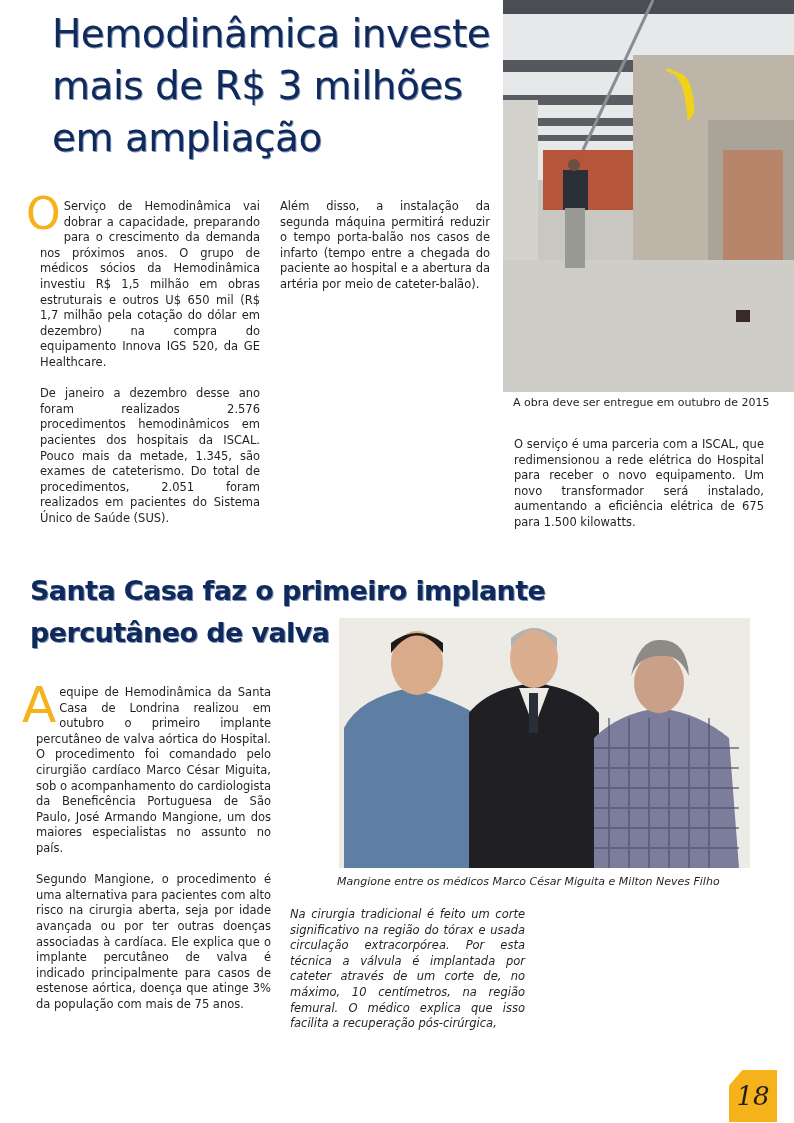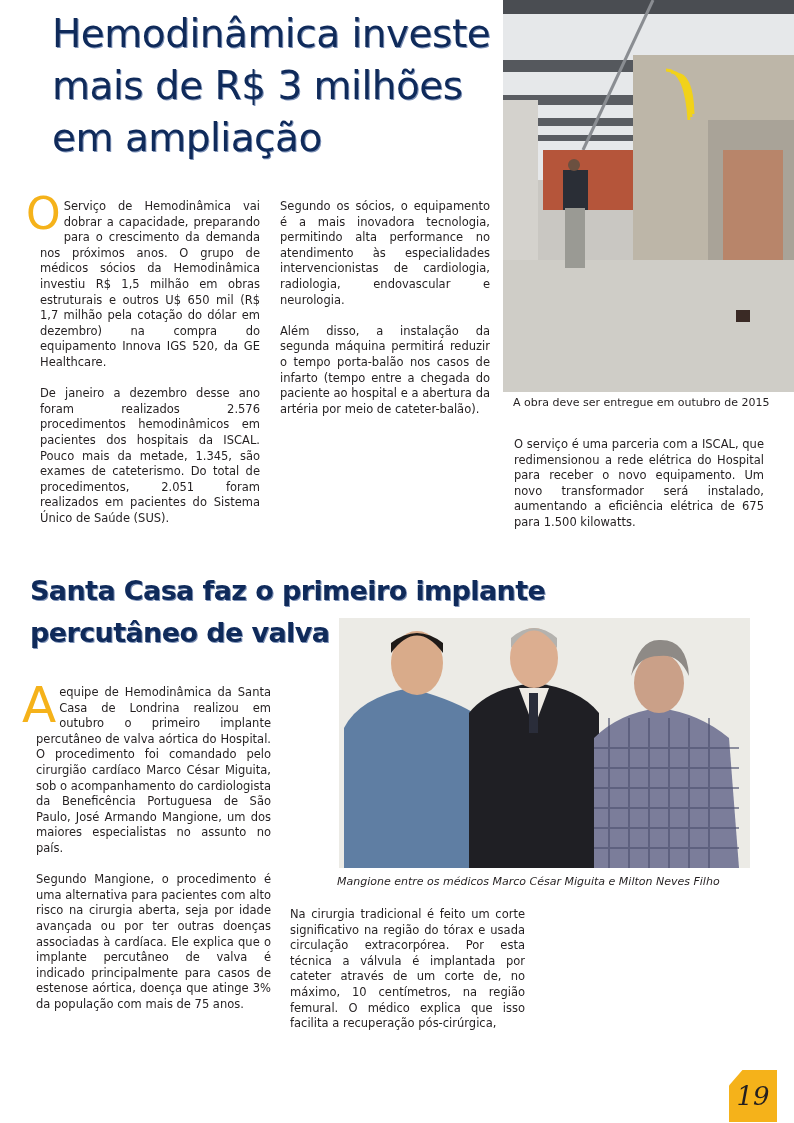--- a/index.html
+++ b/index.html
@@ -19,21 +19,20 @@
 <body>
 
 <h1 class="abs headline1" style="margin:0;">Hemodinâmica investe mais de R$ 3 milhões em ampliação</h1>
 
 <div class="abs col" style="left:40px; top:199px; width:220px;">
   <p><span class="dropcap o">O</span><span>Serviço de Hemodinâmica vai dobrar a capacidade, preparando para o crescimento da demanda nos próximos anos. O grupo de médicos sócios da Hemodinâmica investiu R$ 1,5 milhão em obras estruturais e outros U$ 650 mil (R$ 1,7 milhão pela cotação do dólar em dezembro) na compra do equipamento Innova IGS 520, da GE Healthcare.</span></p>
   <p>De janeiro a dezembro desse ano foram realizados 2.576 procedimentos hemodinâmicos em pacientes dos hospitais da ISCAL. Pouco mais da metade, 1.345, são exames de cateterismo. Do total de procedimentos, 2.051 foram realizados em pacientes do Sistema Único de Saúde (SUS).</p>
 </div>
 
 <div class="abs col" style="left:280px; top:199px; width:210px;">
-  <p>Segundo os sócios, o equipamento é a mais inovadora tecnologia, permitindo alta performance no atendimento às especialidades intervencionistas de cardiologia, radiologia, endovascular e neurologia.</p>
   <p>Além disso, a instalação da segunda máquina permitirá reduzir o tempo porta-balão nos casos de infarto (tempo entre a chegada do paciente ao hospital e a abertura da artéria por meio de cateter-balão).</p>
 </div>
 
 <div class="abs photo" style="left:503px; top:0; width:291px; height:392px;">
   <svg width="291" height="392" viewBox="0 0 291 392" xmlns="http://www.w3.org/2000/svg">
     <rect width="291" height="392" fill="#c9c7c2"></rect>
     <rect x="0" y="0" width="291" height="180" fill="#e6e8ea"></rect>
     <rect x="0" y="0" width="291" height="14" fill="#4a4d52"></rect>
     <rect x="0" y="60" width="150" height="12" fill="#55585d"></rect>
     <rect x="0" y="95" width="150" height="10" fill="#5a5d62"></rect>
@@ -94,22 +93,22 @@
         <line x1="255" y1="190" x2="400" y2="190"></line>
         <line x1="255" y1="210" x2="400" y2="210"></line>
         <line x1="255" y1="230" x2="400" y2="230"></line>
     </g>
     <ellipse cx="320" cy="65" rx="25" ry="30" fill="#caa088"></ellipse>
     <path d="M292 58 Q300 20 322 22 Q348 22 350 58 Q340 35 320 38 Q300 38 292 58 Z" fill="#8e8a86"></path>
   </svg>
 </div>
 <div class="abs caption" style="left:337px; top:875px;font-style:italic;">Mangione entre os médicos Marco César Miguita e Milton Neves Filho</div>
 
-<div class="abs col" style="left:290px; top:907px; width:235px;">
+<div class="abs col" style="left:290px; top:907px; width:235px;font-style:italic;">
   <p>Na cirurgia tradicional é feito um corte significativo na região do tórax e usada circulação extracorpórea. Por esta técnica a válvula é implantada por cateter através de um corte de, no máximo, 10 centímetros, na região femural. O médico explica que isso facilita a recuperação pós-cirúrgica,</p>
 </div>
 
 <div class="abs col" style="left:544px; top:907px; width:234px;">
 </div>
 
 <div class="abs page-num">
-  <span>19</span>
+  <span>18</span>
 </div>
 
 </body></html>

